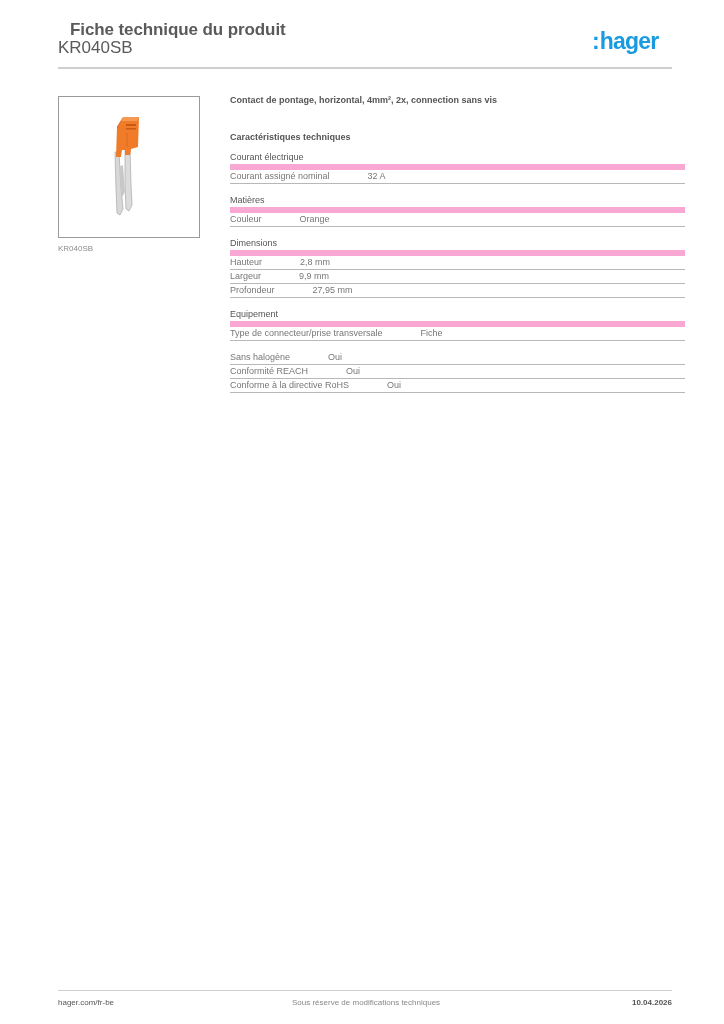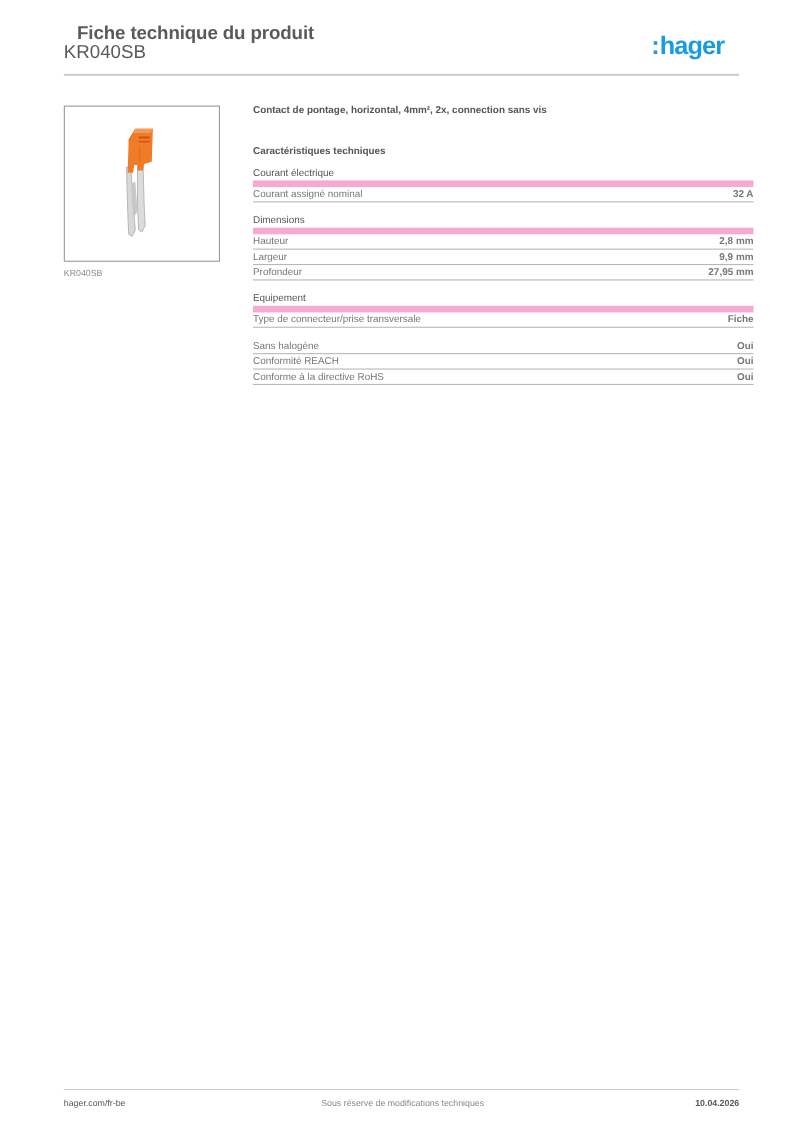--- a/index.html
+++ b/index.html
@@ -34,25 +34,25 @@
     }
     .content { position: absolute; left: 230px; top: 93px; width: 455px; }
     .product-desc { font-size: 9px; font-weight: bold; color: #555; height: 14px; line-height: 14px; }
     .section-heading { font-size: 9px; font-weight: bold; color: #555; margin-top: 23px; height: 14px; line-height: 14px; }
     .group { margin-top: 10px; }
     .group-title {
       font-size: 9px; font-weight: normal; color: #555; height: 13px; line-height: 13px;
       border-bottom: 6px solid #f9a8d4;
     }
     .row {
-      display: flex; justify-content: space-between; font-size: 9px; color: #777;
+      display: flex; justify-content: flex-start; font-size: 9px; color: #777;
       height: 13px; line-height: 13px; border-bottom: 1px solid #b8b8b8; gap: 38px;
     }
     .row .label { white-space: nowrap; }
-    .row .value { white-space: nowrap; text-align: right; font-weight: bold; }
+    .row .value { white-space: nowrap; text-align: right; }
     .footer-rule { position: absolute; left: 58px; top: 990px; width: 614px; height: 1px; background: #cfcfcf; }
     .footer-left { position: absolute; left: 58px; top: 998px; font-size: 8px; font-weight: normal; color: #555; }
     .footer-center { position: absolute; left: 292px; top: 998px; font-size: 8px; color: #888; }
     .footer-right { position: absolute; right: 52px; top: 998px; font-size: 8px; font-weight: bold; color: #555; }
   </style>
 </head>
 <body>
 
 <div>
   <div class="header-title">Fiche technique du produit</div>
@@ -83,20 +83,27 @@
   <div class="section-heading">Caractéristiques techniques</div>
 
   <div class="group" style="margin-top:7px">
     <div class="group-title">Courant électrique</div>
     <div class="row">
       <span class="label">Courant assigné nominal</span>
       <span class="value">32 A</span>
     </div>
   </div>
 
+  <div class="group">
+    <div class="group-title">Matières</div>
+    <div class="row">
+      <span class="label">Couleur</span>
+      <span class="value">Orange</span>
+    </div>
+  </div>
 
   <div class="group">
     <div class="group-title">Dimensions</div>
     <div class="row">
       <span class="label">Hauteur</span>
       <span class="value">2,8 mm</span>
     </div>
     <div class="row">
       <span class="label">Largeur</span>
       <span class="value">9,9 mm</span>

